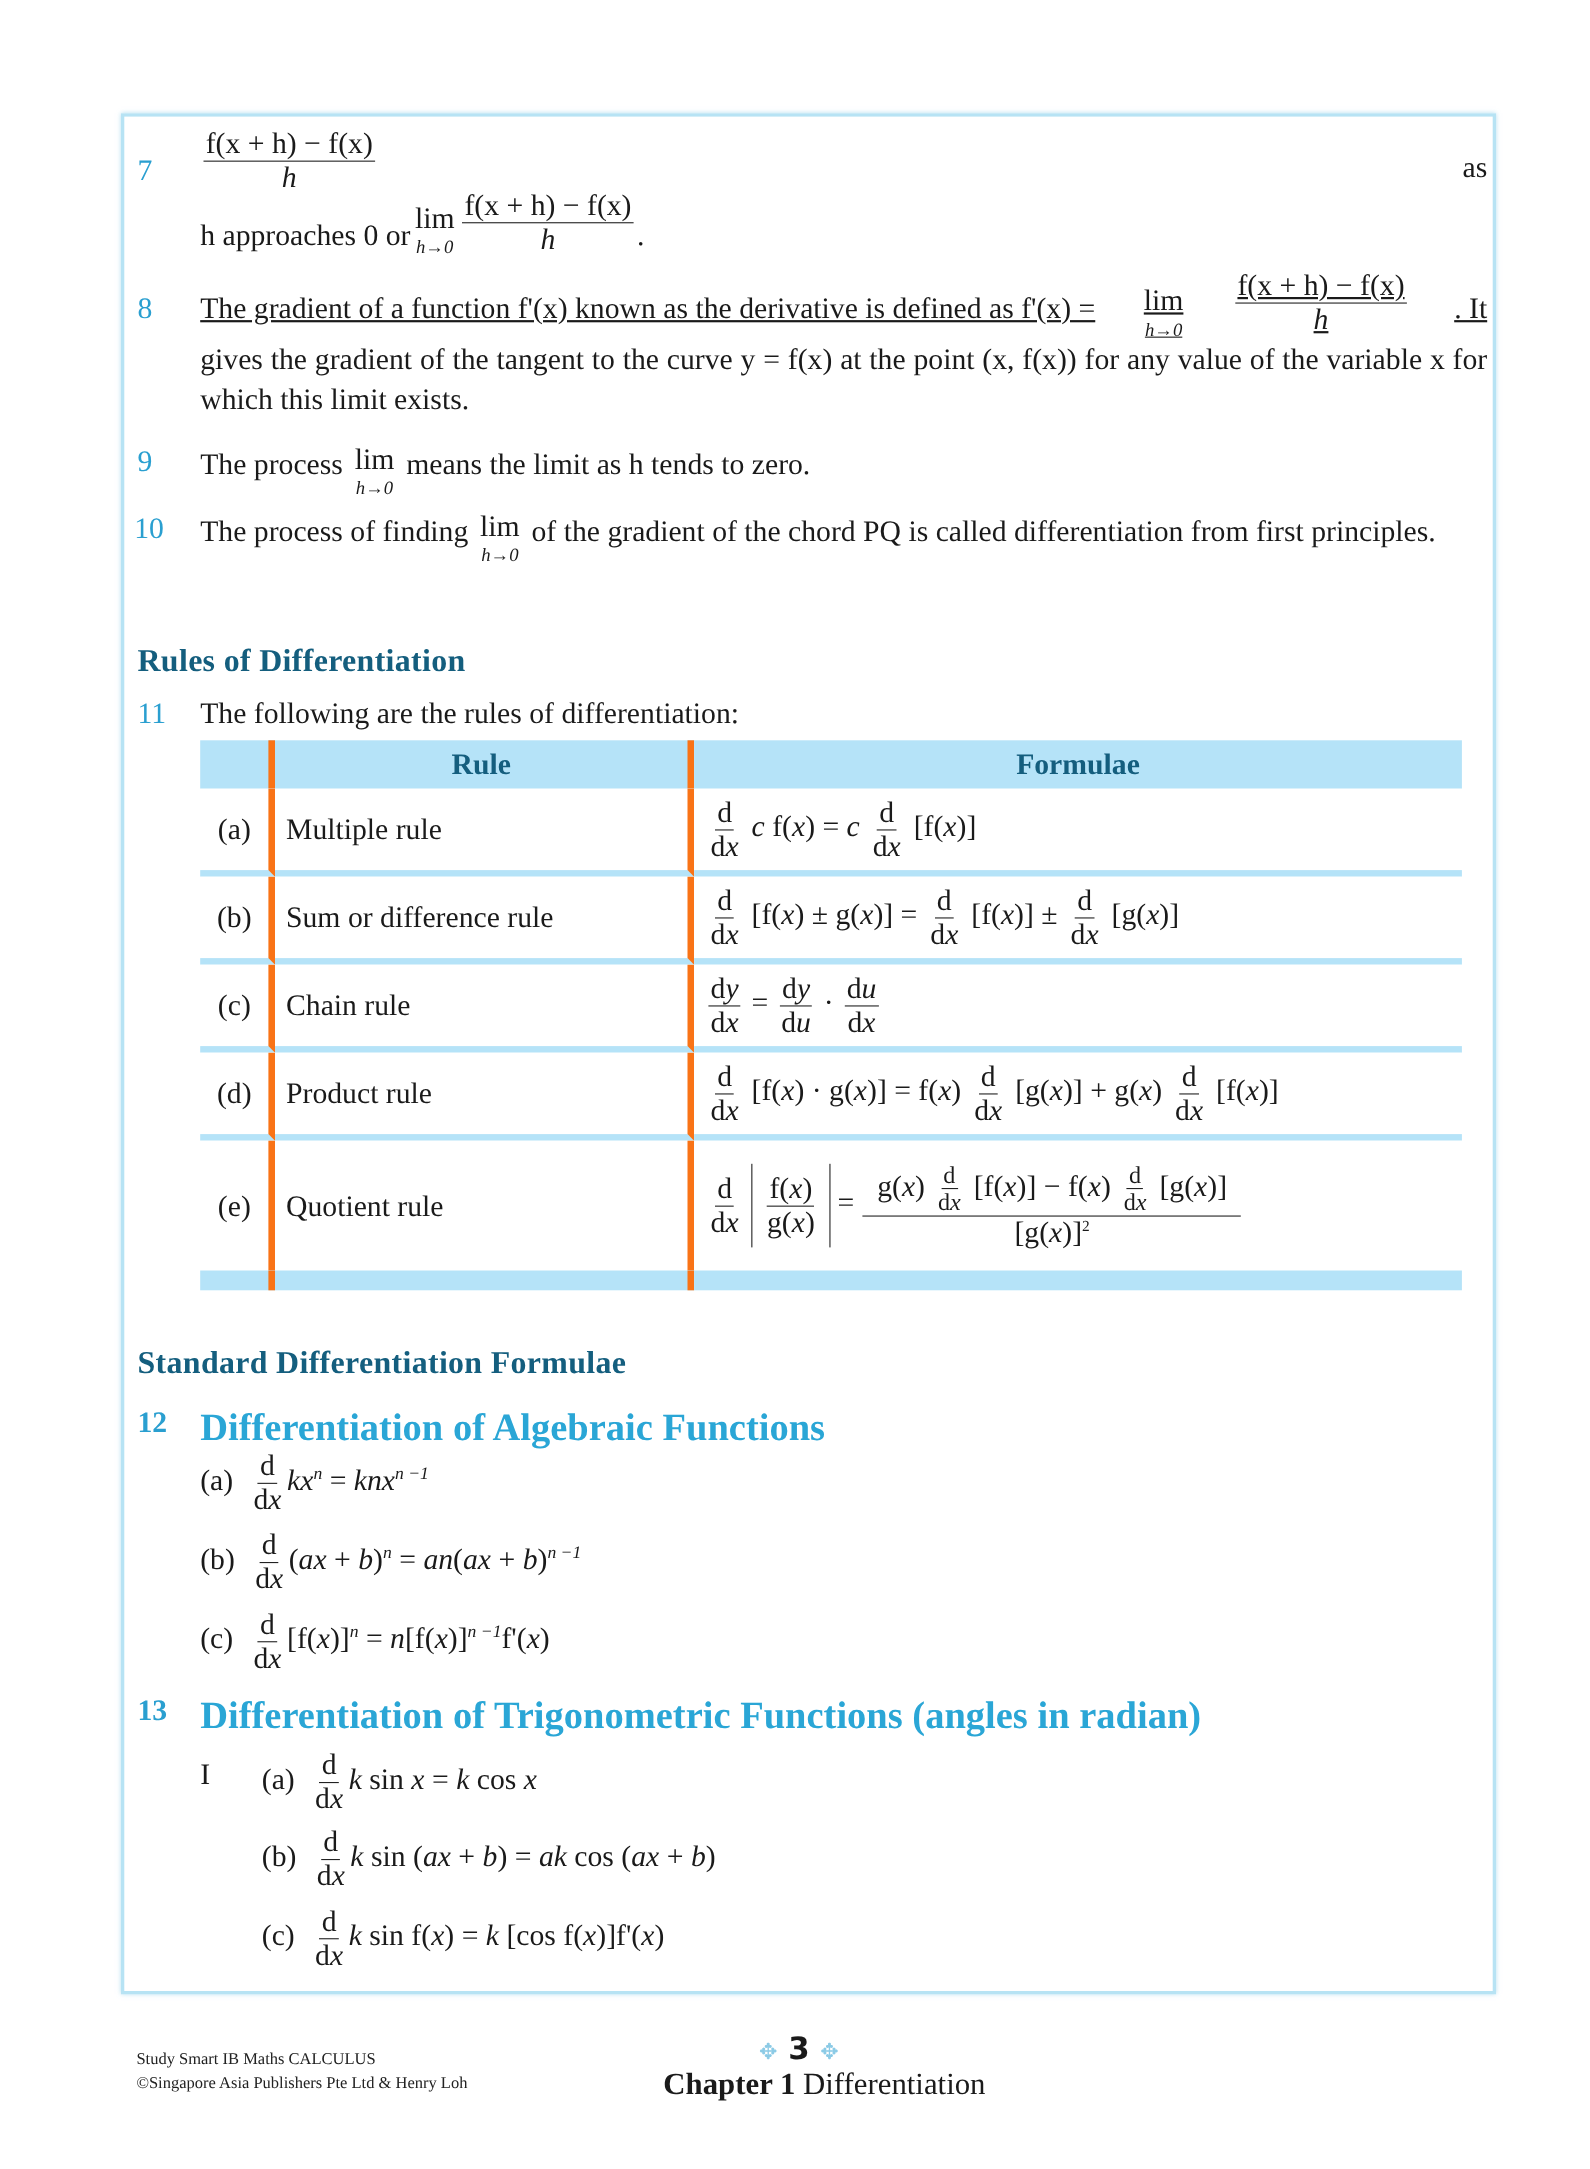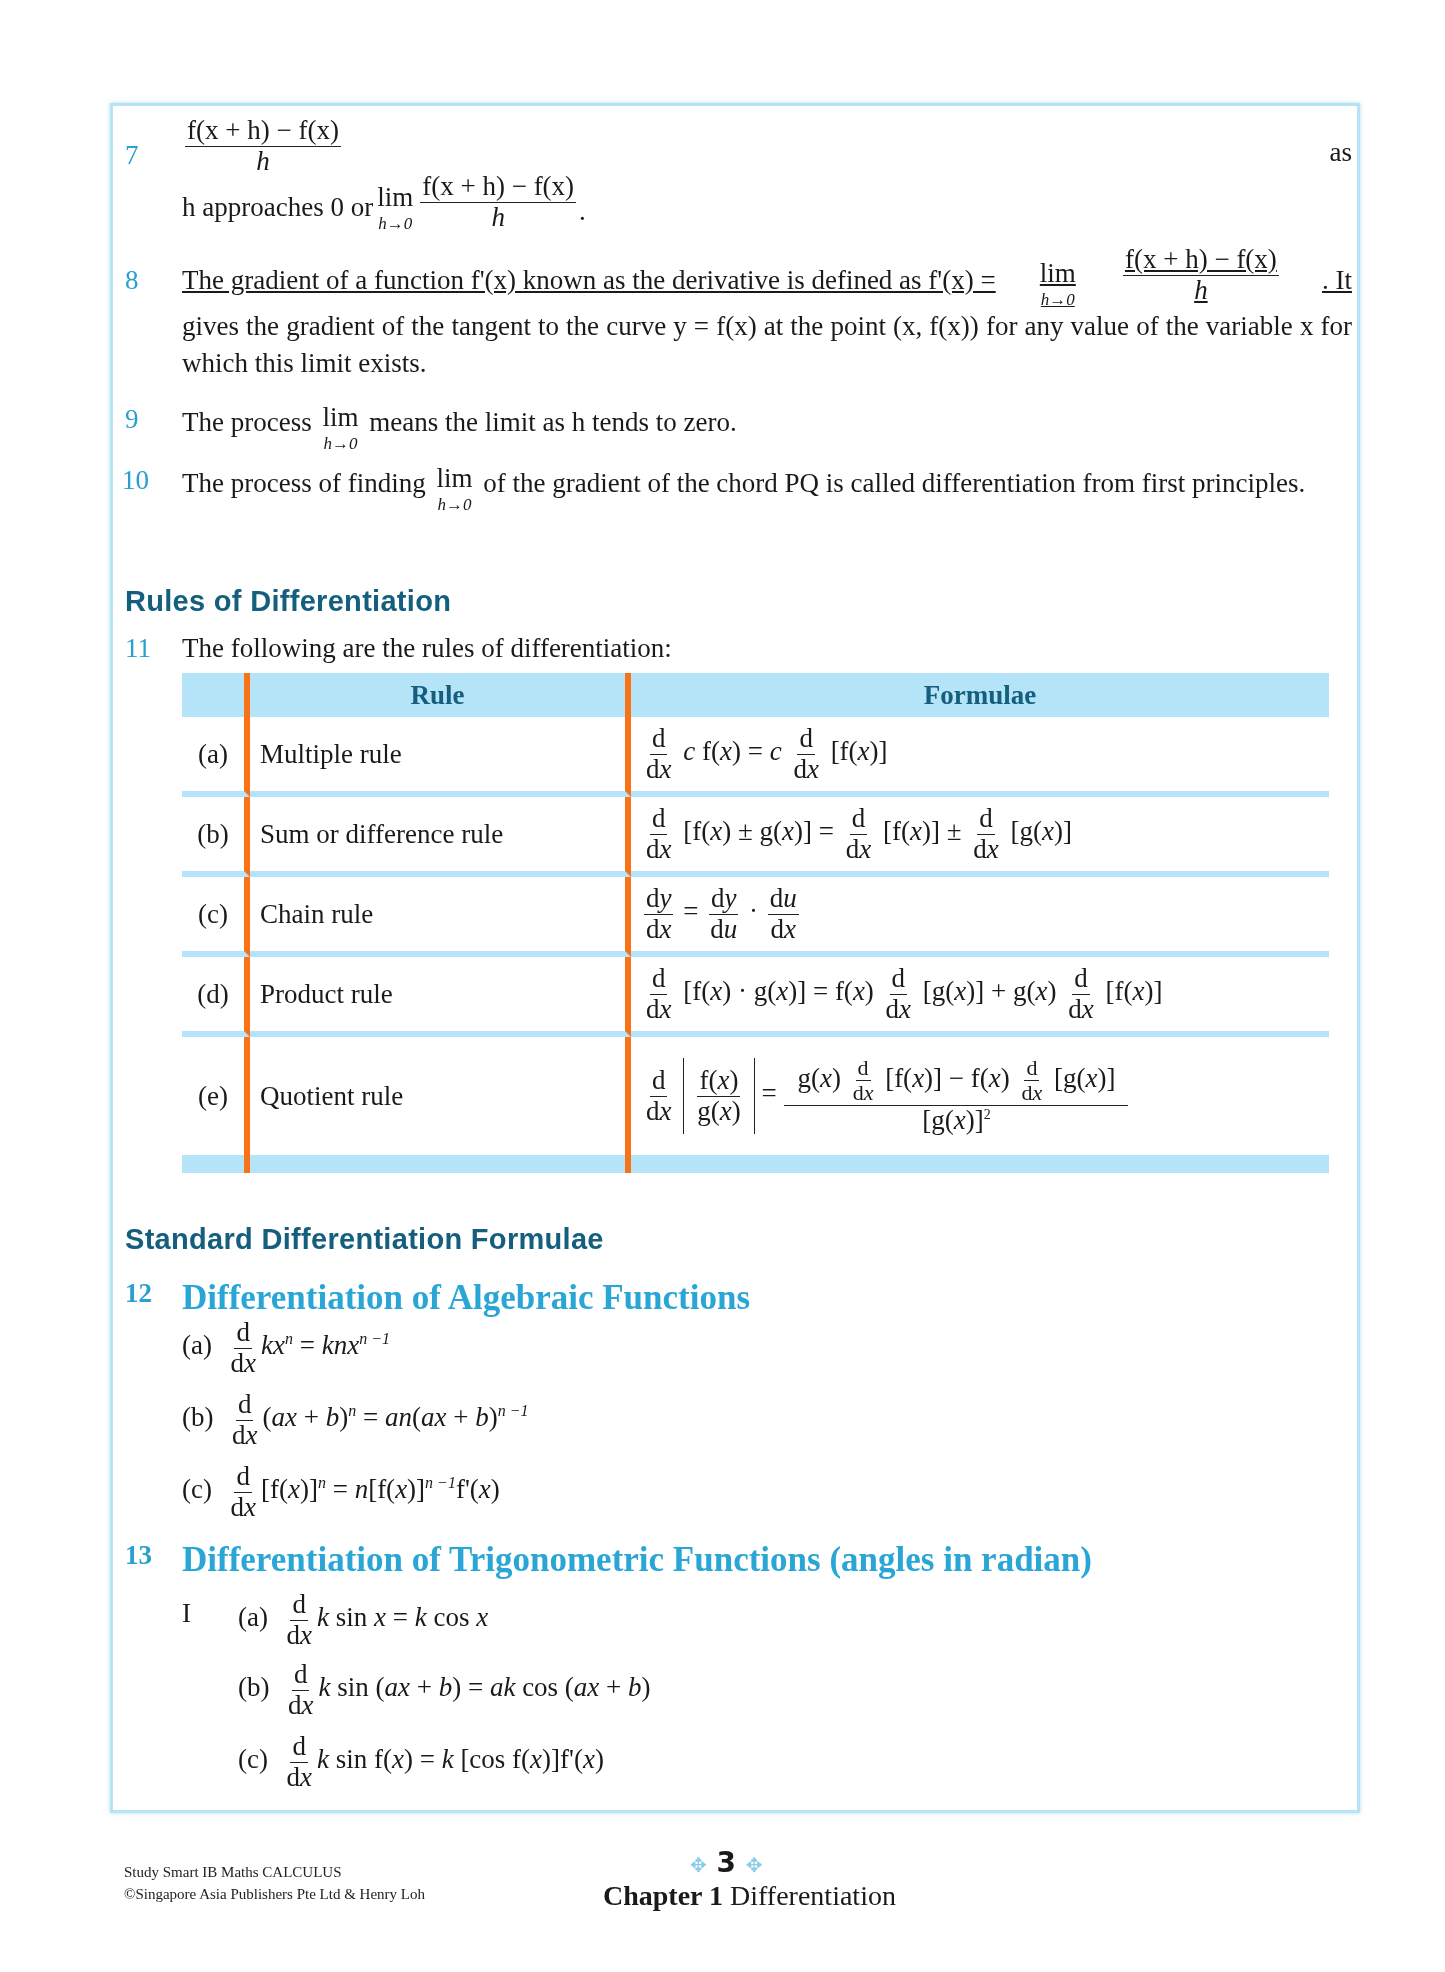--- a/index.html
+++ b/index.html
@@ -9,21 +9,21 @@
            border:3px solid #b7e3f4; box-sizing:border-box;
            box-shadow: 0 0 4px rgba(130,200,230,0.6); background:#fff; }
   .item { position:absolute; font-size:27px; line-height:37px; }
   .num { position:absolute; color:#2a9fd0; font-size:27px; font-weight:normal; }
   i, .it { font-style:italic; }
   .frac { display:inline-flex; flex-direction:column; align-items:center; vertical-align:middle; margin:0 3px; line-height:1.1; }
   .frac .n { border-bottom:1.5px solid #222; padding:0 2px; }
   .frac .d { padding:0 2px; }
   .lim { display:inline-flex; flex-direction:column; align-items:center; vertical-align:top; line-height:1; margin:0 4px; }
   .lim .sub { font-size:17px; font-style:italic; margin-top:4px; }
-  .heading { position:absolute; left:125px; font-family:Liberation Sans, sans-serif; font-weight:bold; font-size:29px; color:#145e7e; letter-spacing:0.3px; }
+  .heading { position:absolute; left:125px; font-family:Liberation Serif, serif; font-weight:bold; font-size:29px; color:#145e7e; letter-spacing:0.3px; }
   .subhead { position:absolute; left:182px; font-weight:bold; font-size:35px; color:#2aa6d6; }
   table.rules { position:absolute; left:182px; top:673px; width:1147px; border-collapse:separate; border-spacing:0; font-size:27px; }
   table.rules th { background:#b5e3f8; color:#145e7e; font-weight:bold; height:44px; font-size:27px; }
   table.rules td { background:#fff; }
   table.rules td, table.rules th { border-right:6px solid #f97316; padding:0 10px; }
   table.rules td:last-child, table.rules th:last-child { border-right:none; }
   table.rules tr.row td { border-bottom:6px solid #b5e3f8; }
   table.rules tr.foot td { background:#b5e3f8; height:18px; padding:0; }
   .lbl { text-align:center; width:42px; }
   .sup { font-size:16px; vertical-align:super; font-style:italic; }
@@ -39,21 +39,21 @@
 
 <span class="num" style="left:125px;top:140px;">7</span>
 <div class="item" style="left:182px;top:116px;width:1170px;">
   <div style="display:flex;align-items:center;justify-content:space-between;">
     <span class="frac">
         <span class="n">f(x + h) − f(x)</span>
         <span class="d it">h</span>
       </span>
     <span style="margin-top:12px">as</span>
   </div>
-  <div style="display:flex;align-items:center;margin-top:-4px;">
+  <div style="display:flex;align-items:flex-end;margin-top:-4px;">
     <span style="margin-top:10px">h approaches 0 or</span>
     <span class="lim" style="margin-top:10px">
         <span>lim</span>
         <span class="sub">h→0</span>
       </span>
     <span class="frac">
         <span class="n">f(x + h) − f(x)</span>
         <span class="d it">h</span>
       </span>
     <span style="margin-top:18px">.</span>

